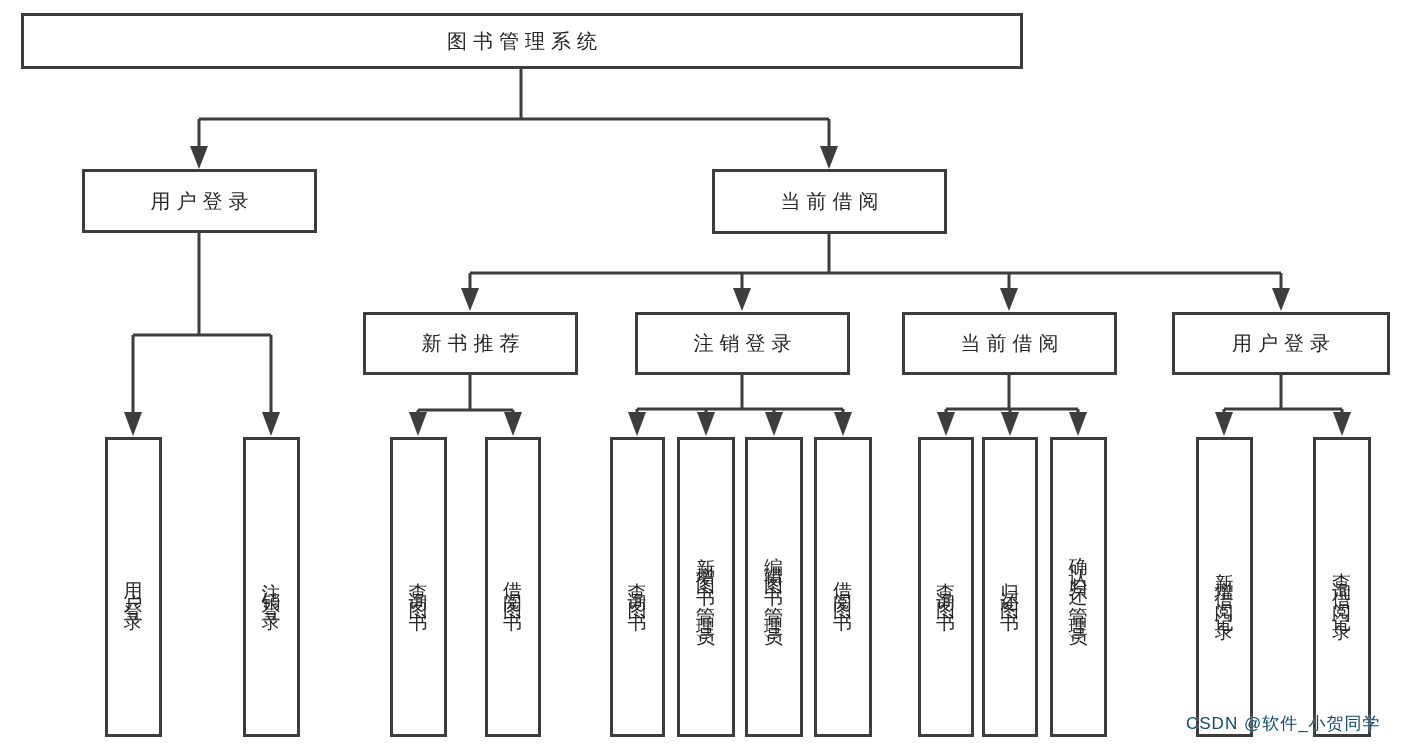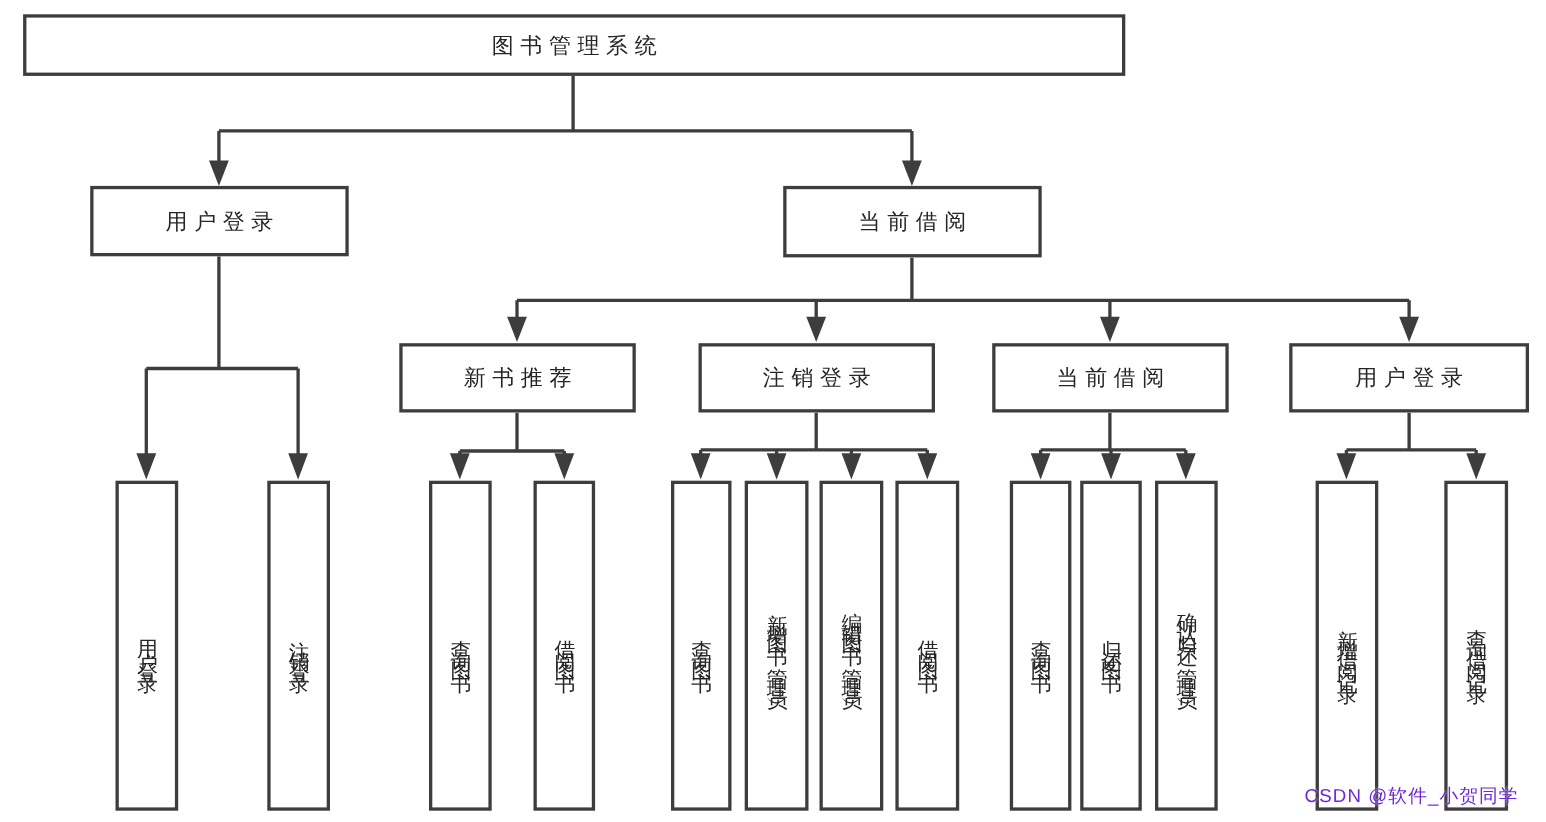--- a/index.html
+++ b/index.html
@@ -46,21 +46,21 @@
     font-size: 19px;
     letter-spacing: 10px;
     text-indent: 0;
     line-height: 1;
   }
   .watermark {
     position: absolute;
     left: 1186px;
     top: 712px;
     font-size: 17px;
-    color: #6d28d9;
+    color: #0c4a6e;
     letter-spacing: 1px;
     white-space: nowrap;
     text-shadow: 0 0 2px #ffffff;
     z-index: 5;
   }
 </style>
 </head>
 <body>
 
 <div class="canvas">

